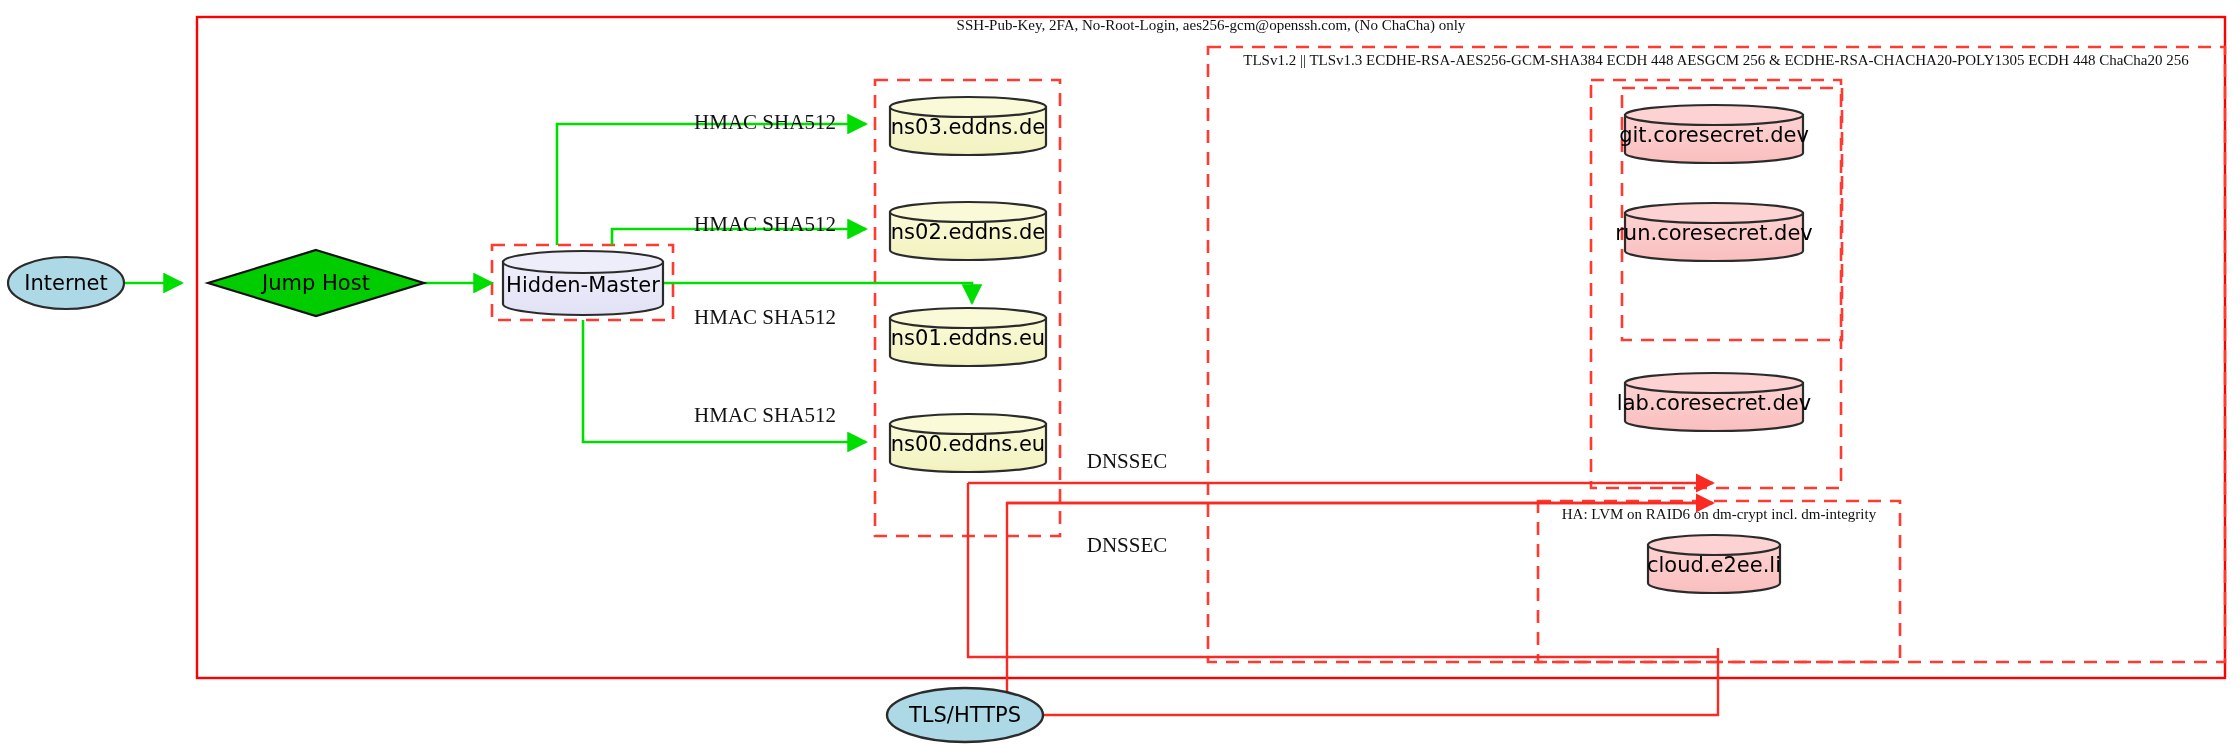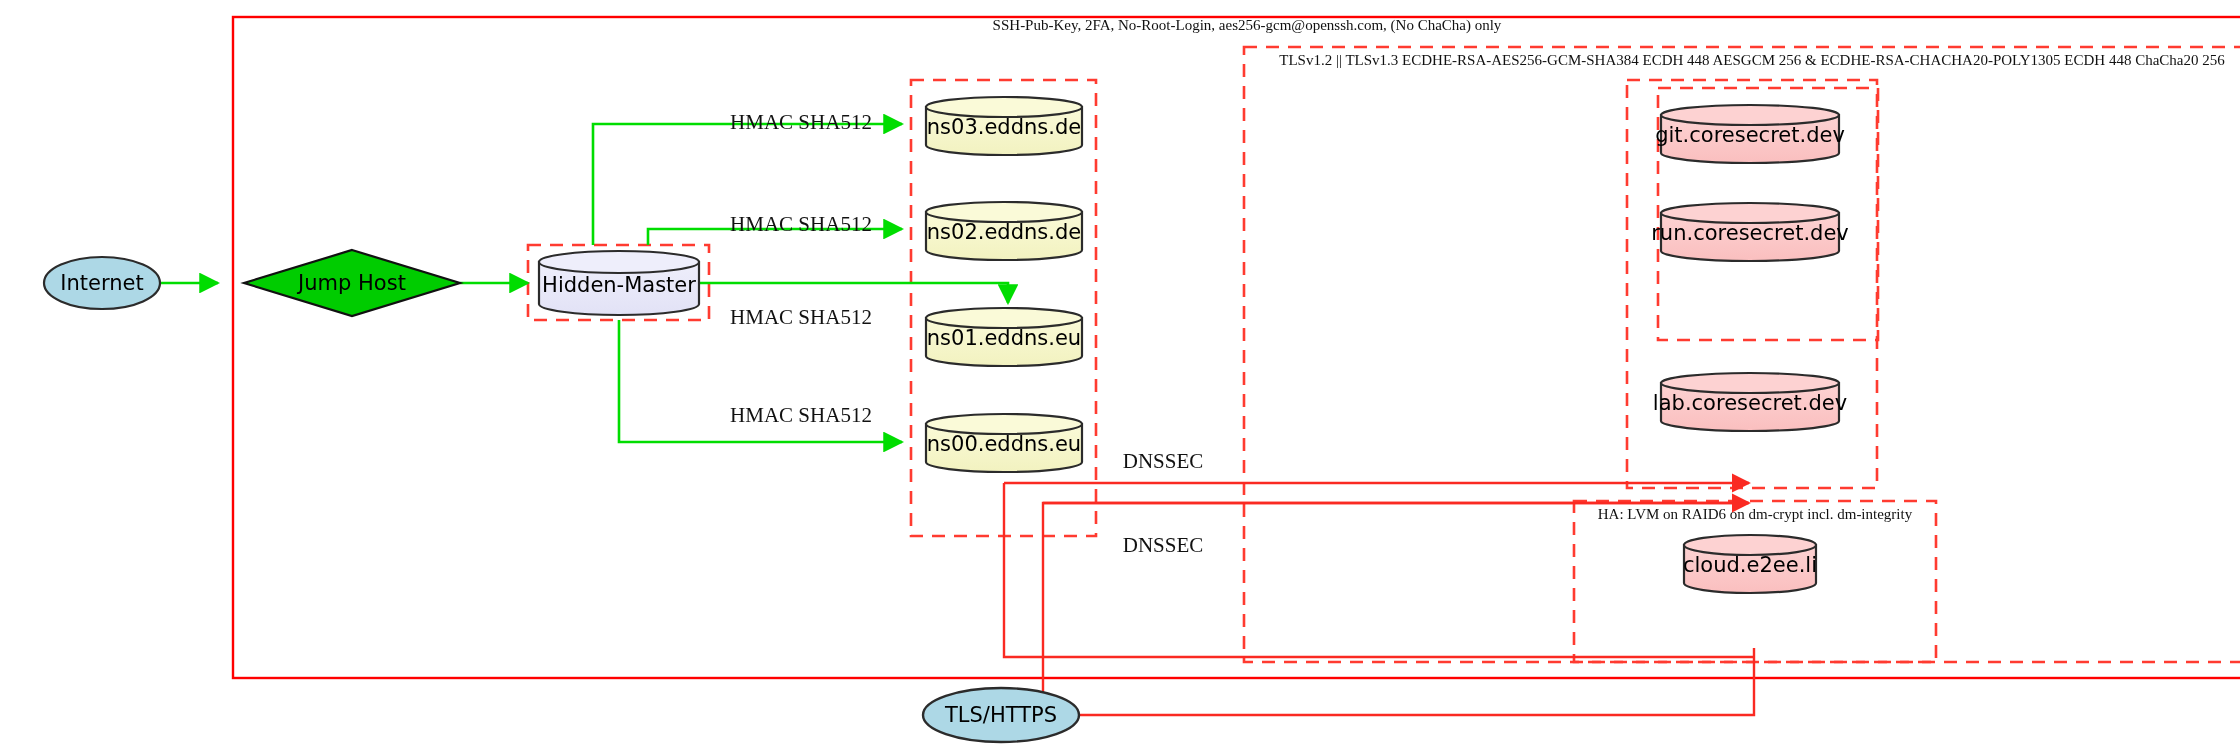--- a/index.html
+++ b/index.html
@@ -1,17 +1,17 @@
 <!DOCTYPE html>
 <html><head>
 <meta charset="utf-8">
 <style>
   html,body{margin:0;padding:0;background:#ffffff;}
   body{width:2240px;height:744px;font-family:"Liberation Sans",sans-serif;overflow:hidden;}
-  #diagram-root{position:relative;width:1882px;height:744px;margin-left:36px;}
+  #diagram-root{position:relative;width:1882px;height:744px;}
   svg#graph{position:absolute;left:0;top:0;width:2240px;height:744px;}
   .node-label{font-family:"DejaVu Sans",sans-serif;font-size:21px;fill:#000000;text-anchor:middle;dominant-baseline:middle;}
   .edge-label{font-family:"Liberation Serif",serif;font-size:21px;fill:#111111;text-anchor:middle;dominant-baseline:middle;}
   .cluster-label{font-family:"Liberation Serif",serif;font-size:15px;fill:#111111;text-anchor:middle;dominant-baseline:middle;}
   .cyl-body{stroke:#2b2b2b;stroke-width:2.2;}
   .cyl-top{stroke:#2b2b2b;stroke-width:2.2;}
   .solid-box{fill:none;stroke:#ff0000;stroke-width:2.4;}
   .dash-box{fill:none;stroke:#ff3b30;stroke-width:2.6;stroke-dasharray:13 9;}
   .green-edge{stroke:#00dd00;stroke-width:2.6;fill:none;}
   .red-edge{stroke:#fa2a22;stroke-width:2.4;fill:none;}

